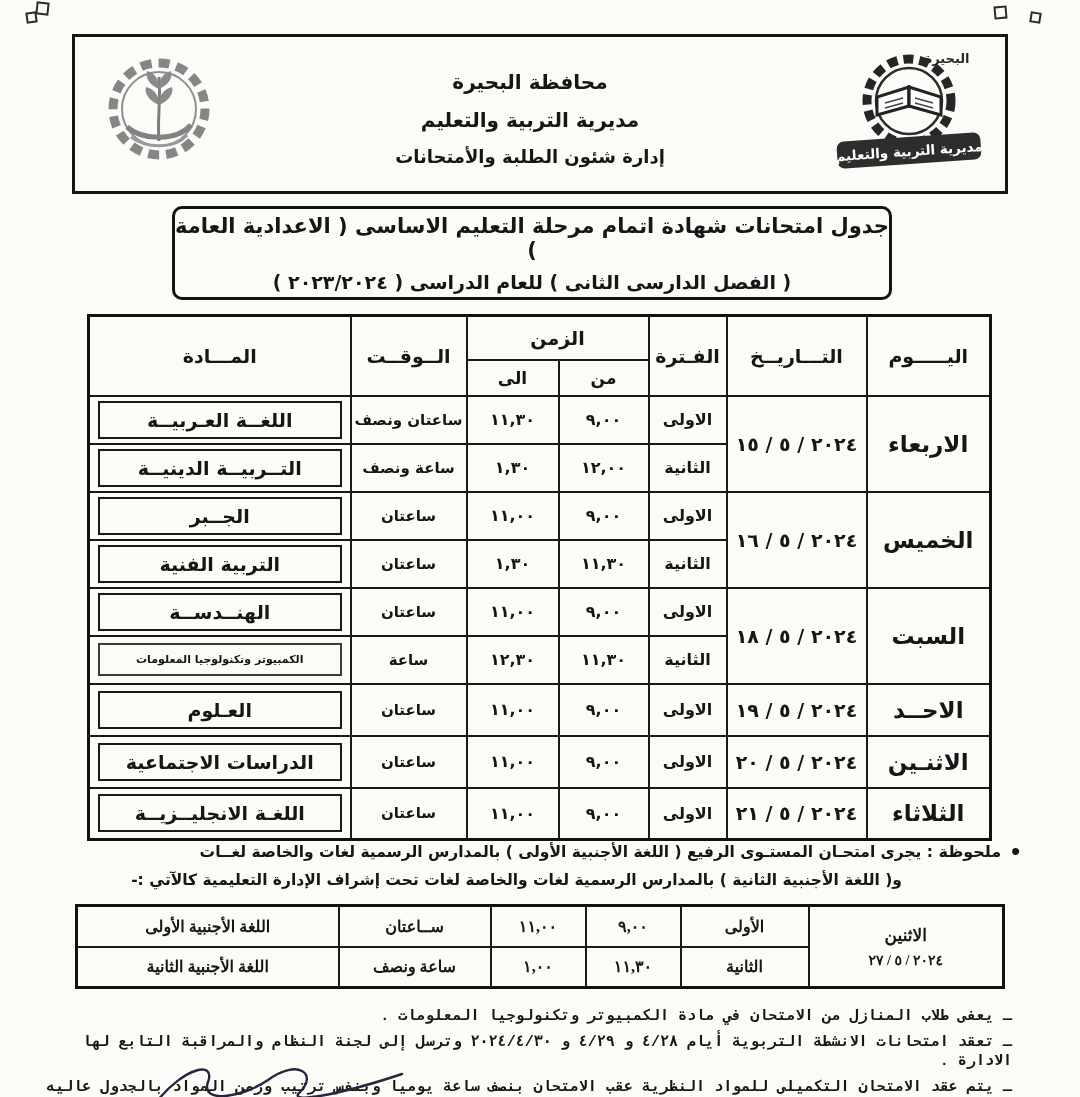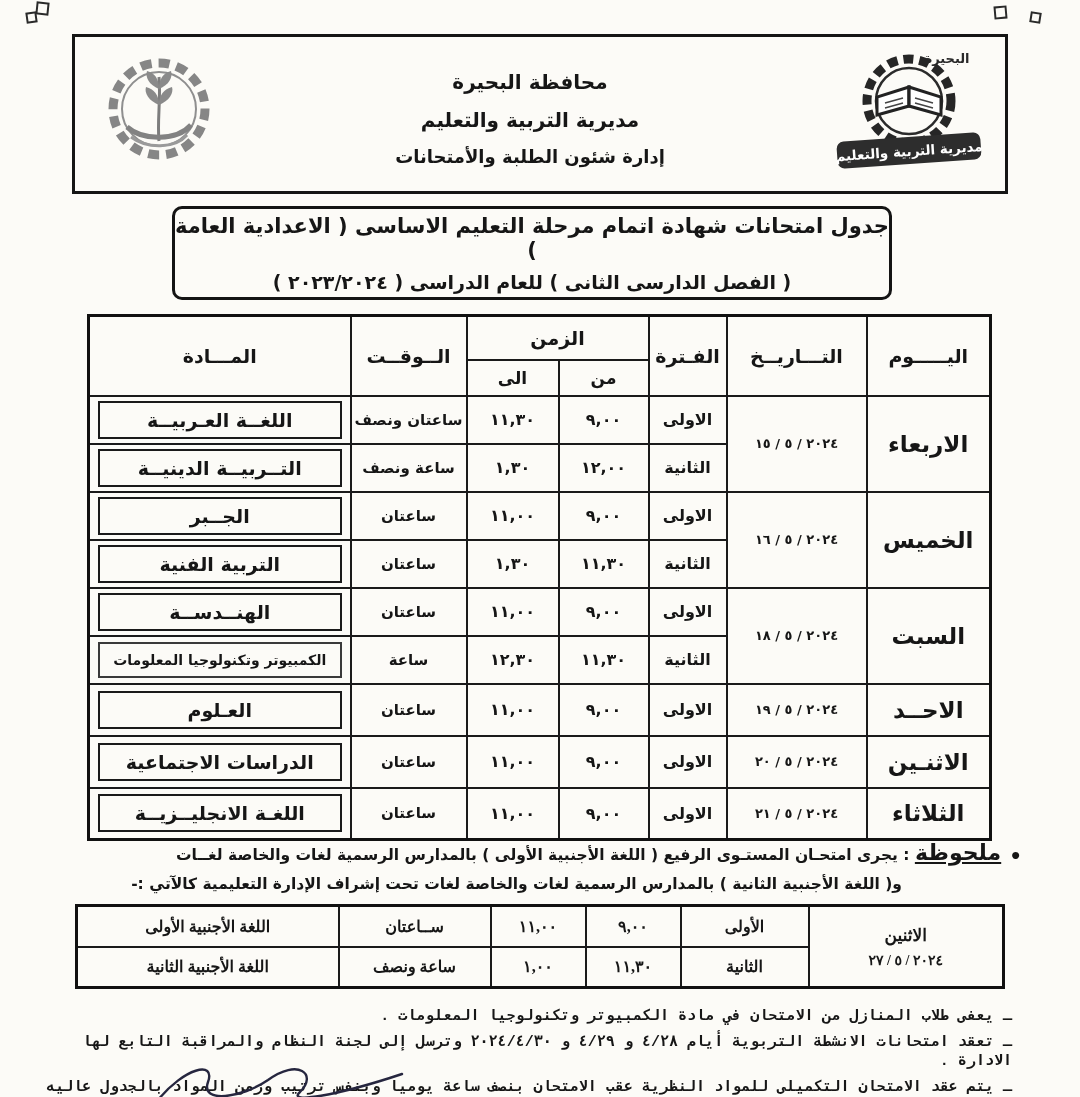--- a/index.html
+++ b/index.html
@@ -48,34 +48,34 @@
     border: 3px solid #111;
   }
   .main-table th, .main-table td {
     border: 2px solid #1a1a1a; text-align: center; vertical-align: middle;
   }
   .main-table thead tr.h1 th { height: 44px; font-size: 19px; }
   .main-table thead tr.h2 th { height: 36px; font-size: 17px; }
   .main-table tr.data { height: 48px; }
   .main-table tr.data-single { height: 52px; }
   .c-day  { font-size: 23px; }
-  .c-date { font-size: 13px; }
+  .c-date { font-size: 19px; }
   .c-period { font-size: 16px; margin-left: 16px; }
   .c-time { font-size: 16px; }
   .c-dur  { font-size: 15px; }
   .c-subj { padding: 3px 6px; }
   .sbox { border: 2.5px solid #1a1a1a; margin: 1px 2px; padding: 6px 20px; font-size: 19px; }
-  .sbox.small { font-size: 14px; padding: 8px 2px; border-color: #3a3a3a; }
+  .sbox.small { font-size: 11px; padding: 8px 2px; border-color: #3a3a3a; }
   .ltr { direction: ltr; unicode-bidi: isolate; }
 
   
   .note { position: absolute; top: 840px; right: 58px; left: 50px; direction: rtl; font-weight: 700; font-size: 15.5px; }
   .note-line1 { text-align: right; }
   .bullet { font-size: 20px; margin-left: 8px; vertical-align: middle; }
-  .note-label { text-decoration: underline; font-size: 22px; }
+  .note-label { font-size: 16px; }
   .note-line2 { text-align: right; padding-right: 120px; margin-top: 7px; }
 
   
   table.t2 {
     position: absolute; top: 904px; right: 75px; width: 930px;
     border-collapse: collapse; direction: rtl; font-weight: 700; border: 3px solid #111;
     background: #fcfbf7;
   }
   .t2 td { border: 2px solid #1a1a1a; text-align: center; vertical-align: middle; font-size: 16px; height: 41px; font-family: Liberation Serif, serif; }
   .t2 .t2-day { font-size: 17px; }

